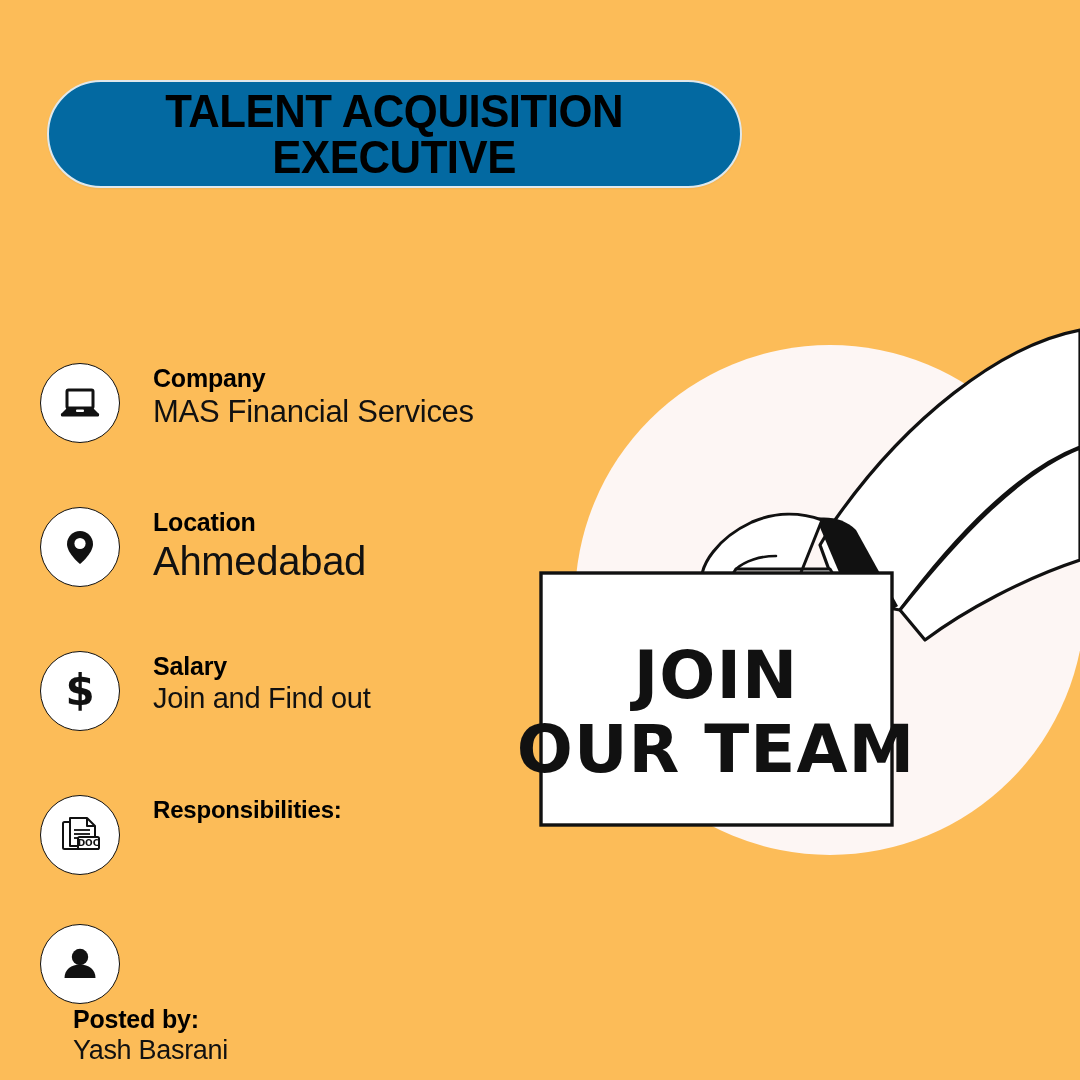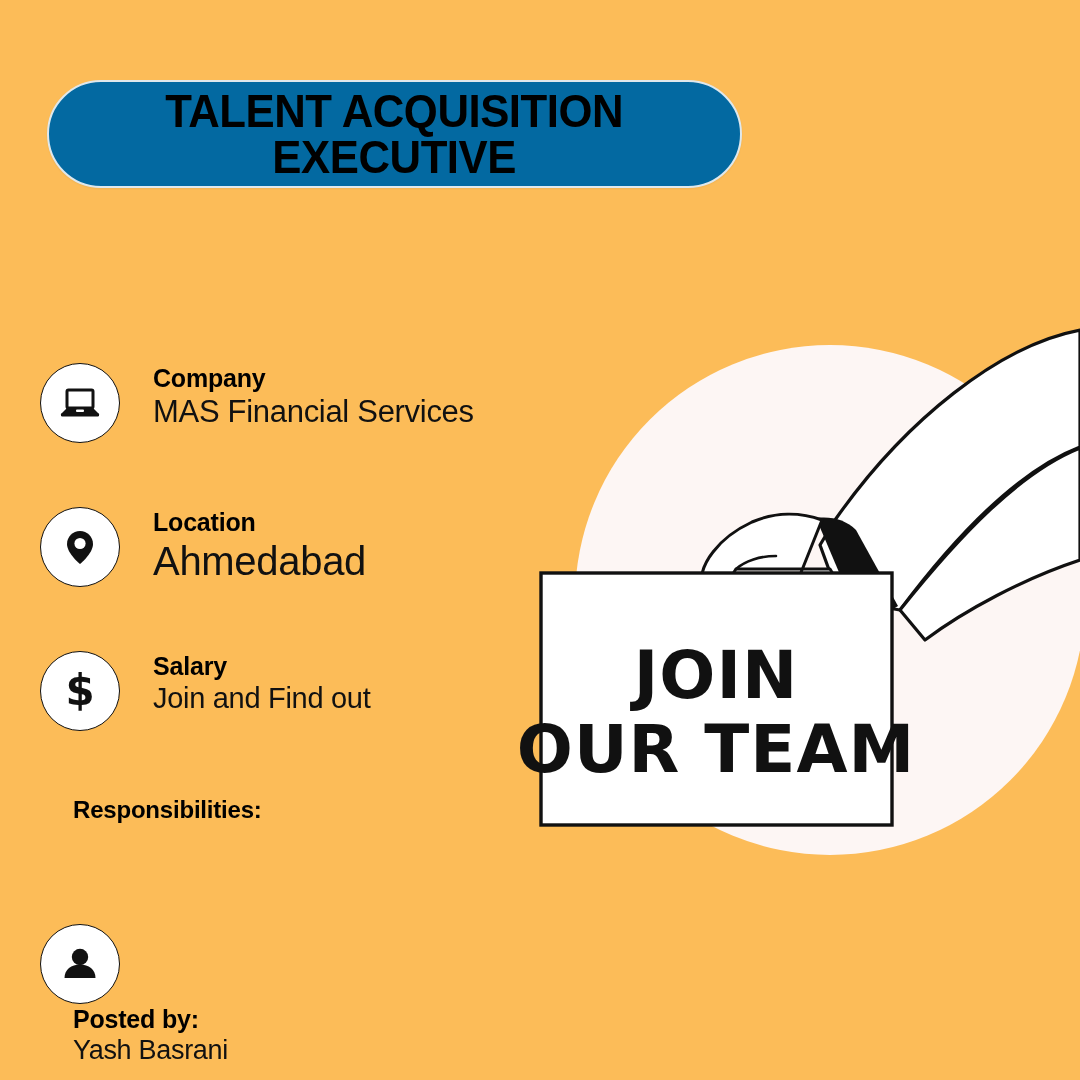--- a/index.html
+++ b/index.html
@@ -212,20 +212,32 @@
           <text x="24" y="38" text-anchor="middle" font-family="&quot;DejaVu Sans&quot;, sans-serif" font-size="42" font-weight="700" fill="#111111">$</text>
         </svg>
       </div>
       <div class="row-text">
         <div class="row-label">Salary</div>
         <div class="row-value">Join and Find out</div>
       </div>
     </div>
 
     <div class="info-row" id="row-responsibilities">
+      <div class="icon-badge">
+        <svg width="46" height="46" viewBox="0 0 46 46">
+          <rect x="6" y="10" width="22" height="27" rx="1.5" fill="#ffffff" stroke="#111111" stroke-width="2"></rect>
+          <path d="M13 6 L30 6 L38 14 L38 34 L13 34 Z" fill="#ffffff" stroke="#111111" stroke-width="2" stroke-linejoin="round"></path>
+          <path d="M30 6 L30 14 L38 14" fill="none" stroke="#111111" stroke-width="2" stroke-linejoin="round"></path>
+          <line x1="17" y1="18" x2="33" y2="18" stroke="#111111" stroke-width="1.8"></line>
+          <line x1="17" y1="22" x2="33" y2="22" stroke="#111111" stroke-width="1.8"></line>
+          <line x1="17" y1="26" x2="26" y2="26" stroke="#111111" stroke-width="1.8"></line>
+          <rect x="21" y="25" width="21" height="12" rx="1.6" fill="#ffffff" stroke="#111111" stroke-width="2"></rect>
+          <text x="31.5" y="34" text-anchor="middle" font-family="&quot;DejaVu Sans&quot;, sans-serif" font-size="9" font-weight="700" fill="#111111">DOC</text>
+        </svg>
+      </div>
       <div class="row-text">
         <div class="row-label">Responsibilities:</div>
       </div>
     </div>
 
     <div class="info-row" id="row-posted">
       <div class="icon-badge">
         <svg width="44" height="44" viewBox="0 0 44 44">
           <circle cx="22" cy="15" r="8.2" fill="#111111"></circle>
           <path d="M6.5 36 C6.5 27.5 13.4 22.6 22 22.6 C30.6 22.6 37.5 27.5 37.5 36 Z" fill="#111111"></path>

